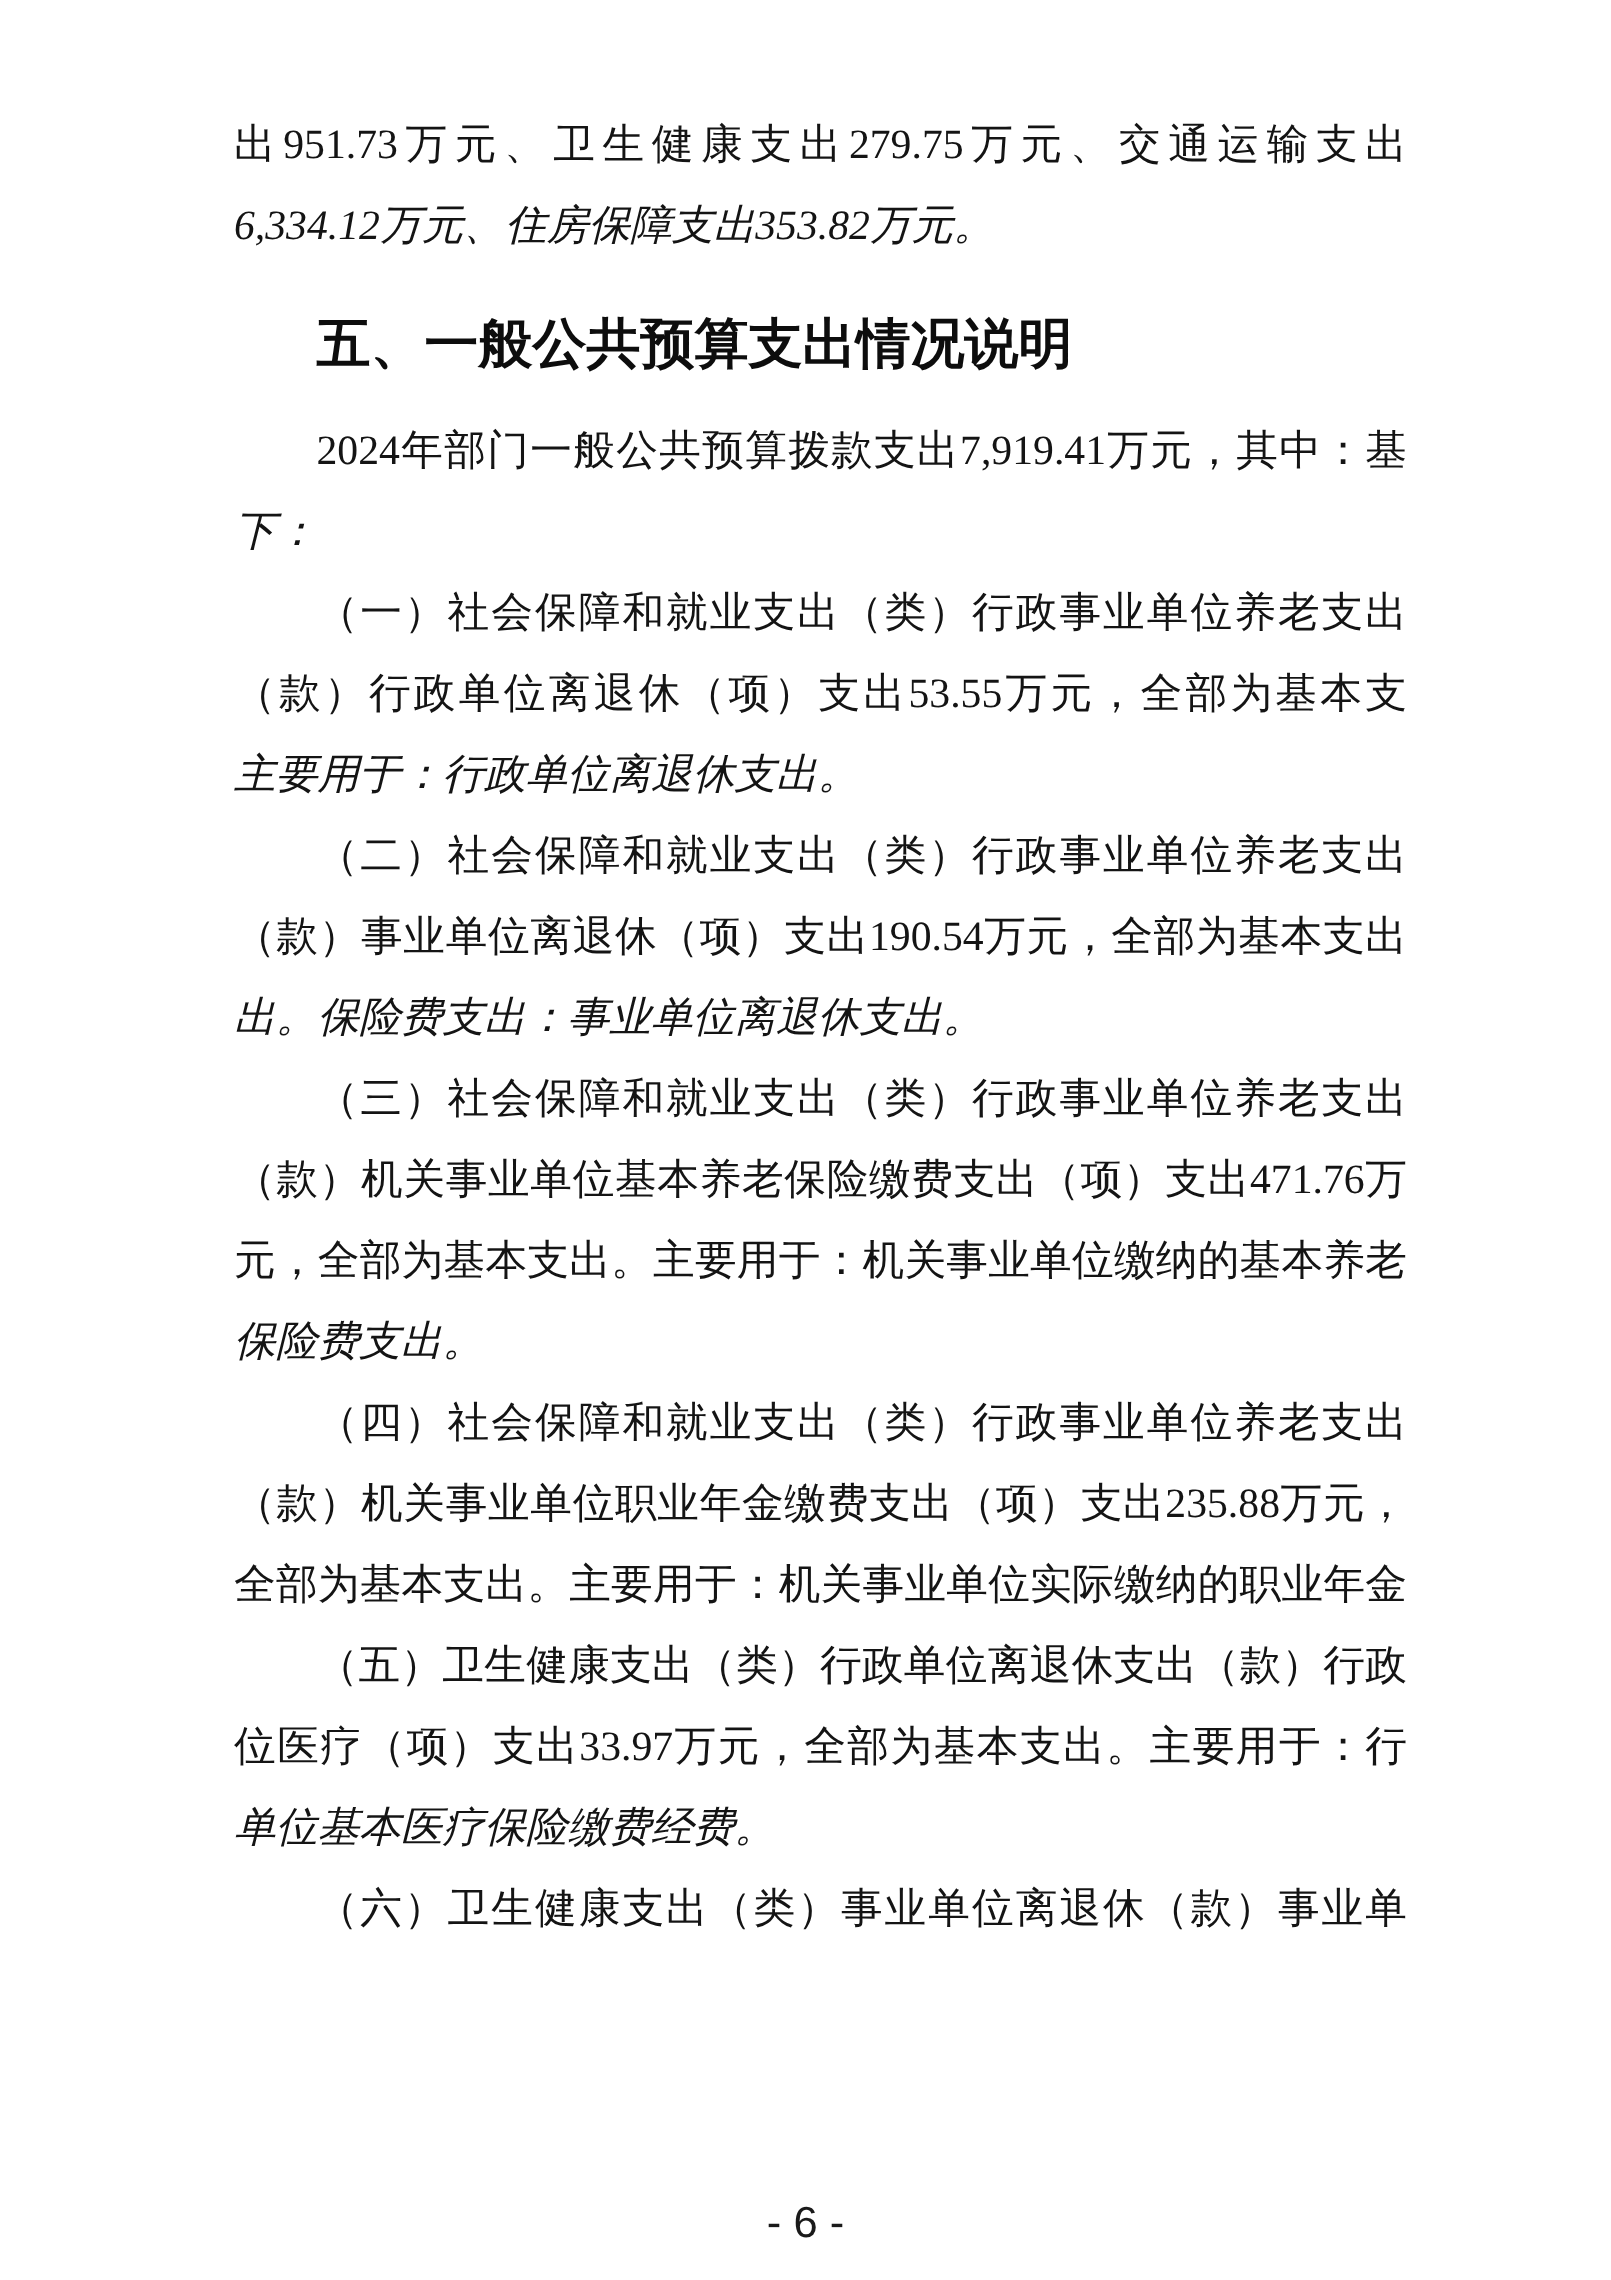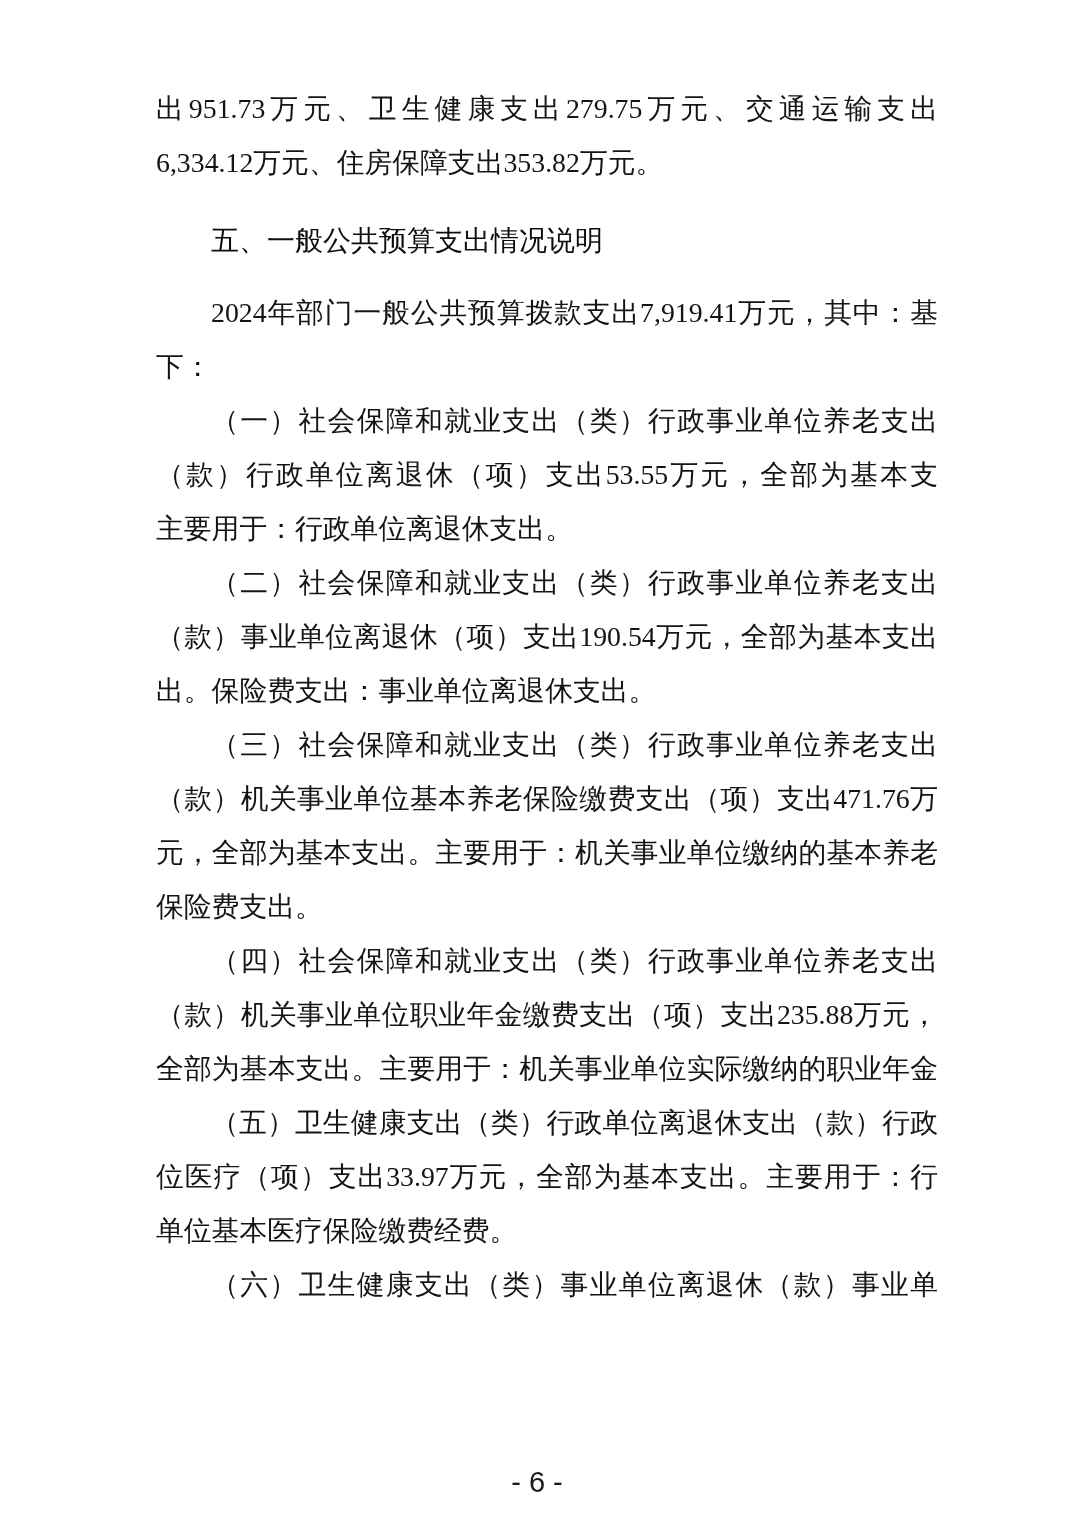--- a/index.html
+++ b/index.html
@@ -12,43 +12,43 @@
     width: 1074px;
     height: 1520px;
     background: #ffffff;
     overflow: hidden;
     font-family: "Liberation Serif", "DejaVu Serif", serif;
     color: #141414;
   }
   .content {
     position: absolute;
     left: 156px;
-    top: 82px;
+    top: 70px;
     width: 782px;
   }
   .para { margin: 0; padding: 0; }
   .line {
     height: 54px;
     line-height: 54px;
     font-size: 27.8px;
     text-align: justify;
     text-align-last: justify;
     text-justify: inter-ideograph;
     overflow: hidden;
     white-space: normal;
   }
   .line.first-line { text-indent: 55px; }
-  .line.last-line  { text-align-last: left; }
+  .line.last-line  { text-align-last: left; font-style: italic; }
   .heading-line {
     height: 54px;
     line-height: 54px;
     margin: 24px 0 18px 0;
     font-family: "Liberation Sans", "DejaVu Sans", sans-serif;
-    font-weight: normal;
-    font-size: 28px;
+    font-weight: bold;
+    font-size: 36px;
     color: #0d0d0d;
     text-indent: 55px;
     text-align: left;
   }
   .page-footer {
     position: absolute;
     left: 0;
     top: 1466px;
     width: 100%;
     text-align: center;

